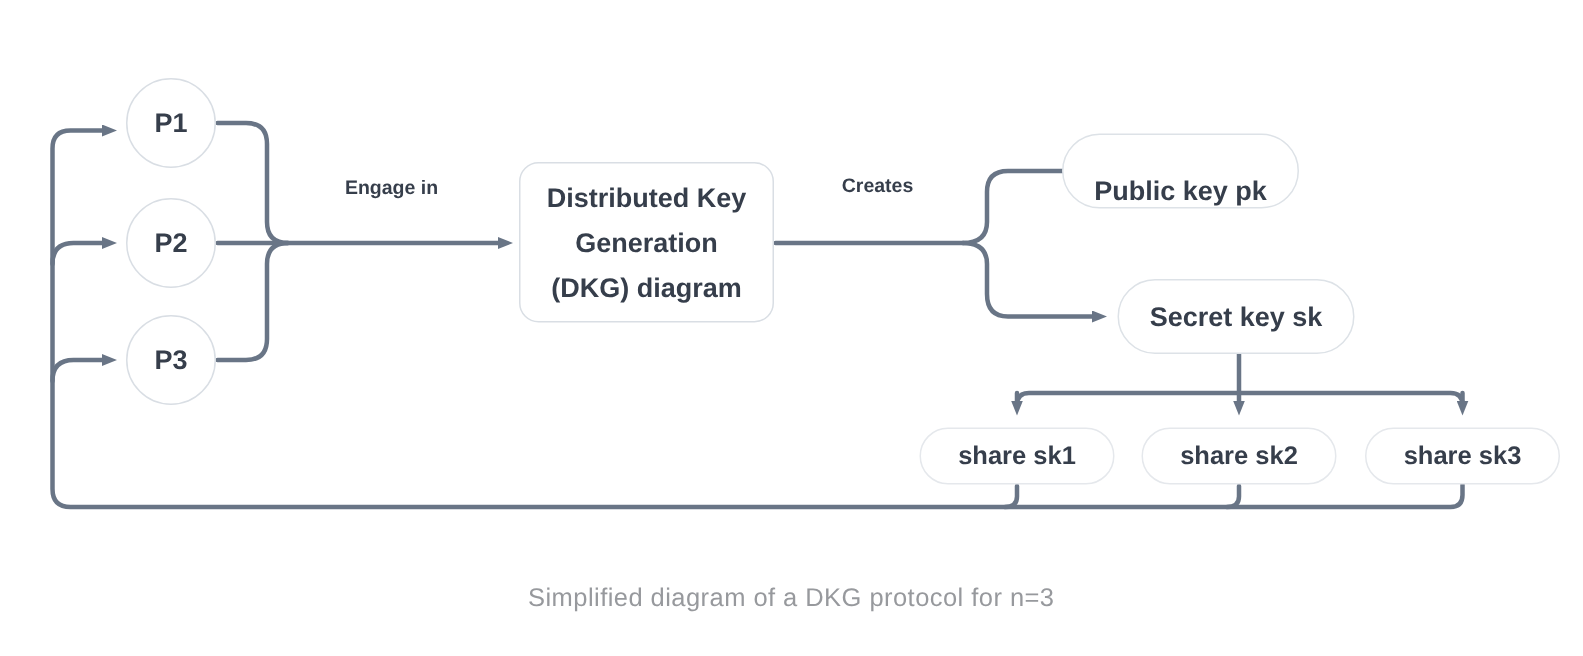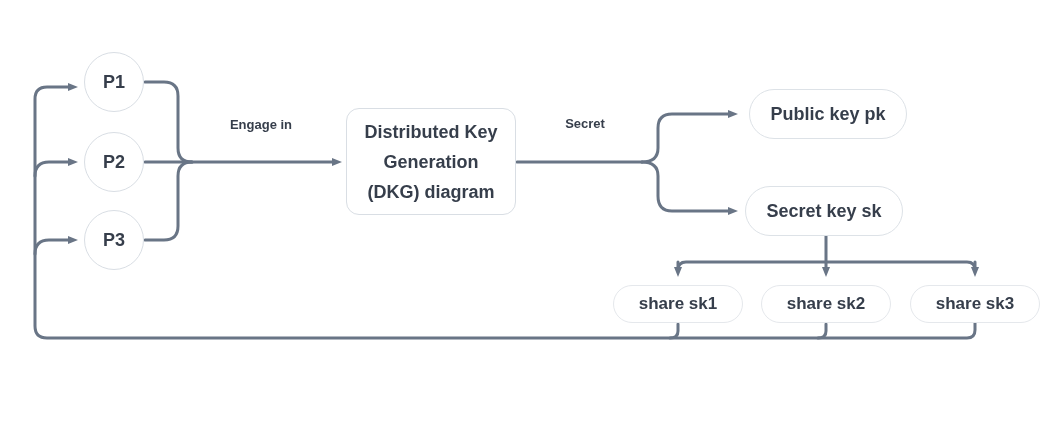--- a/index.html
+++ b/index.html
@@ -129,39 +129,40 @@
     <span>P1</span>
   </div>
   <div class="node circle" style="left:84px; top:132px;">
     <span>P2</span>
   </div>
   <div class="node circle" style="left:84px; top:210px;">
     <span>P3</span>
   </div>
 
   <div class="flow-label" style="left:186px; top:117px; width:150px;">Engage in</div>
-  <div class="flow-label" style="left:527px; top:116px; width:116px;">Secret</div>
+  <div class="flow-label" style="left:527px; top:116px; width:116px;">Creates</div>
 
   <div class="node dkg-box">
     <div>Distributed Key</div>
     <div>Generation</div>
     <div>(DKG) diagram</div>
   </div>
 
-  <div class="node pill" style="left:749px; top:89px; width:158px;">
+  <div class="node pill" style="left:708px; top:89px; width:158px;align-items:flex-end;">
     <span>Public key pk</span>
   </div>
   <div class="node pill" style="left:745px; top:186px; width:158px;">
     <span>Secret key sk</span>
   </div>
 
   <div class="node share" style="left:613px;">
     <span>share sk1</span>
   </div>
   <div class="node share" style="left:761px;">
     <span>share sk2</span>
   </div>
   <div class="node share" style="left:910px;">
     <span>share sk3</span>
   </div>
 
+  <div class="caption">Simplified diagram of a DKG protocol for n=3</div>
 
 </div>
 
 </body></html>

